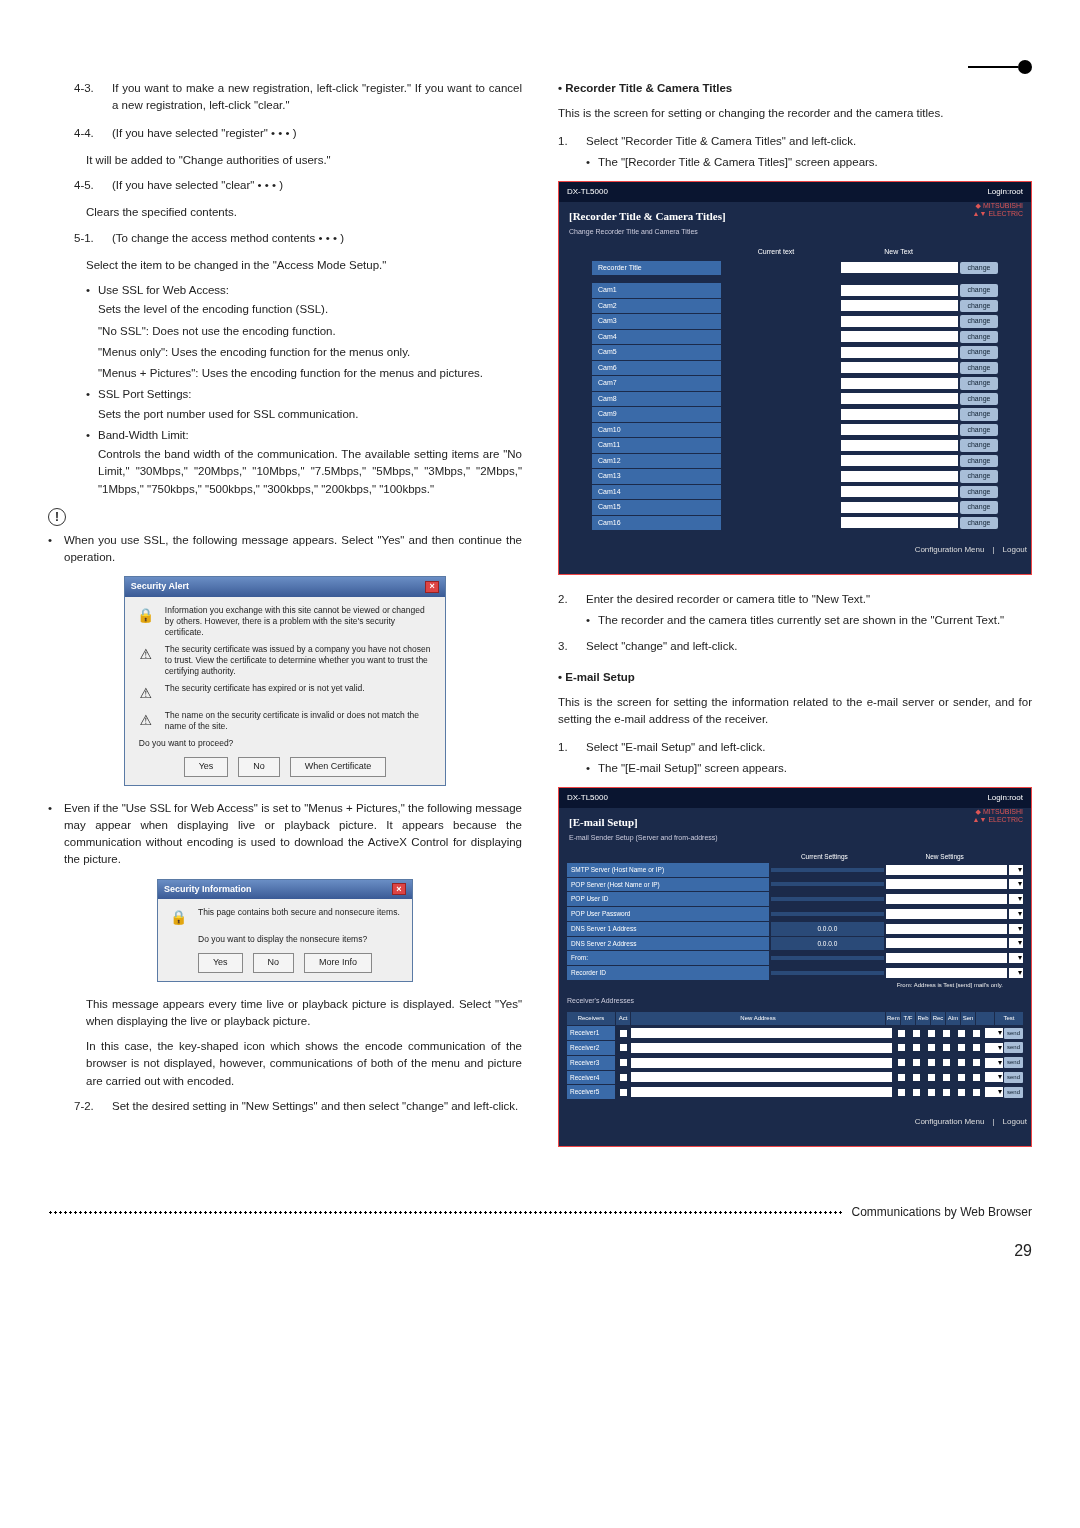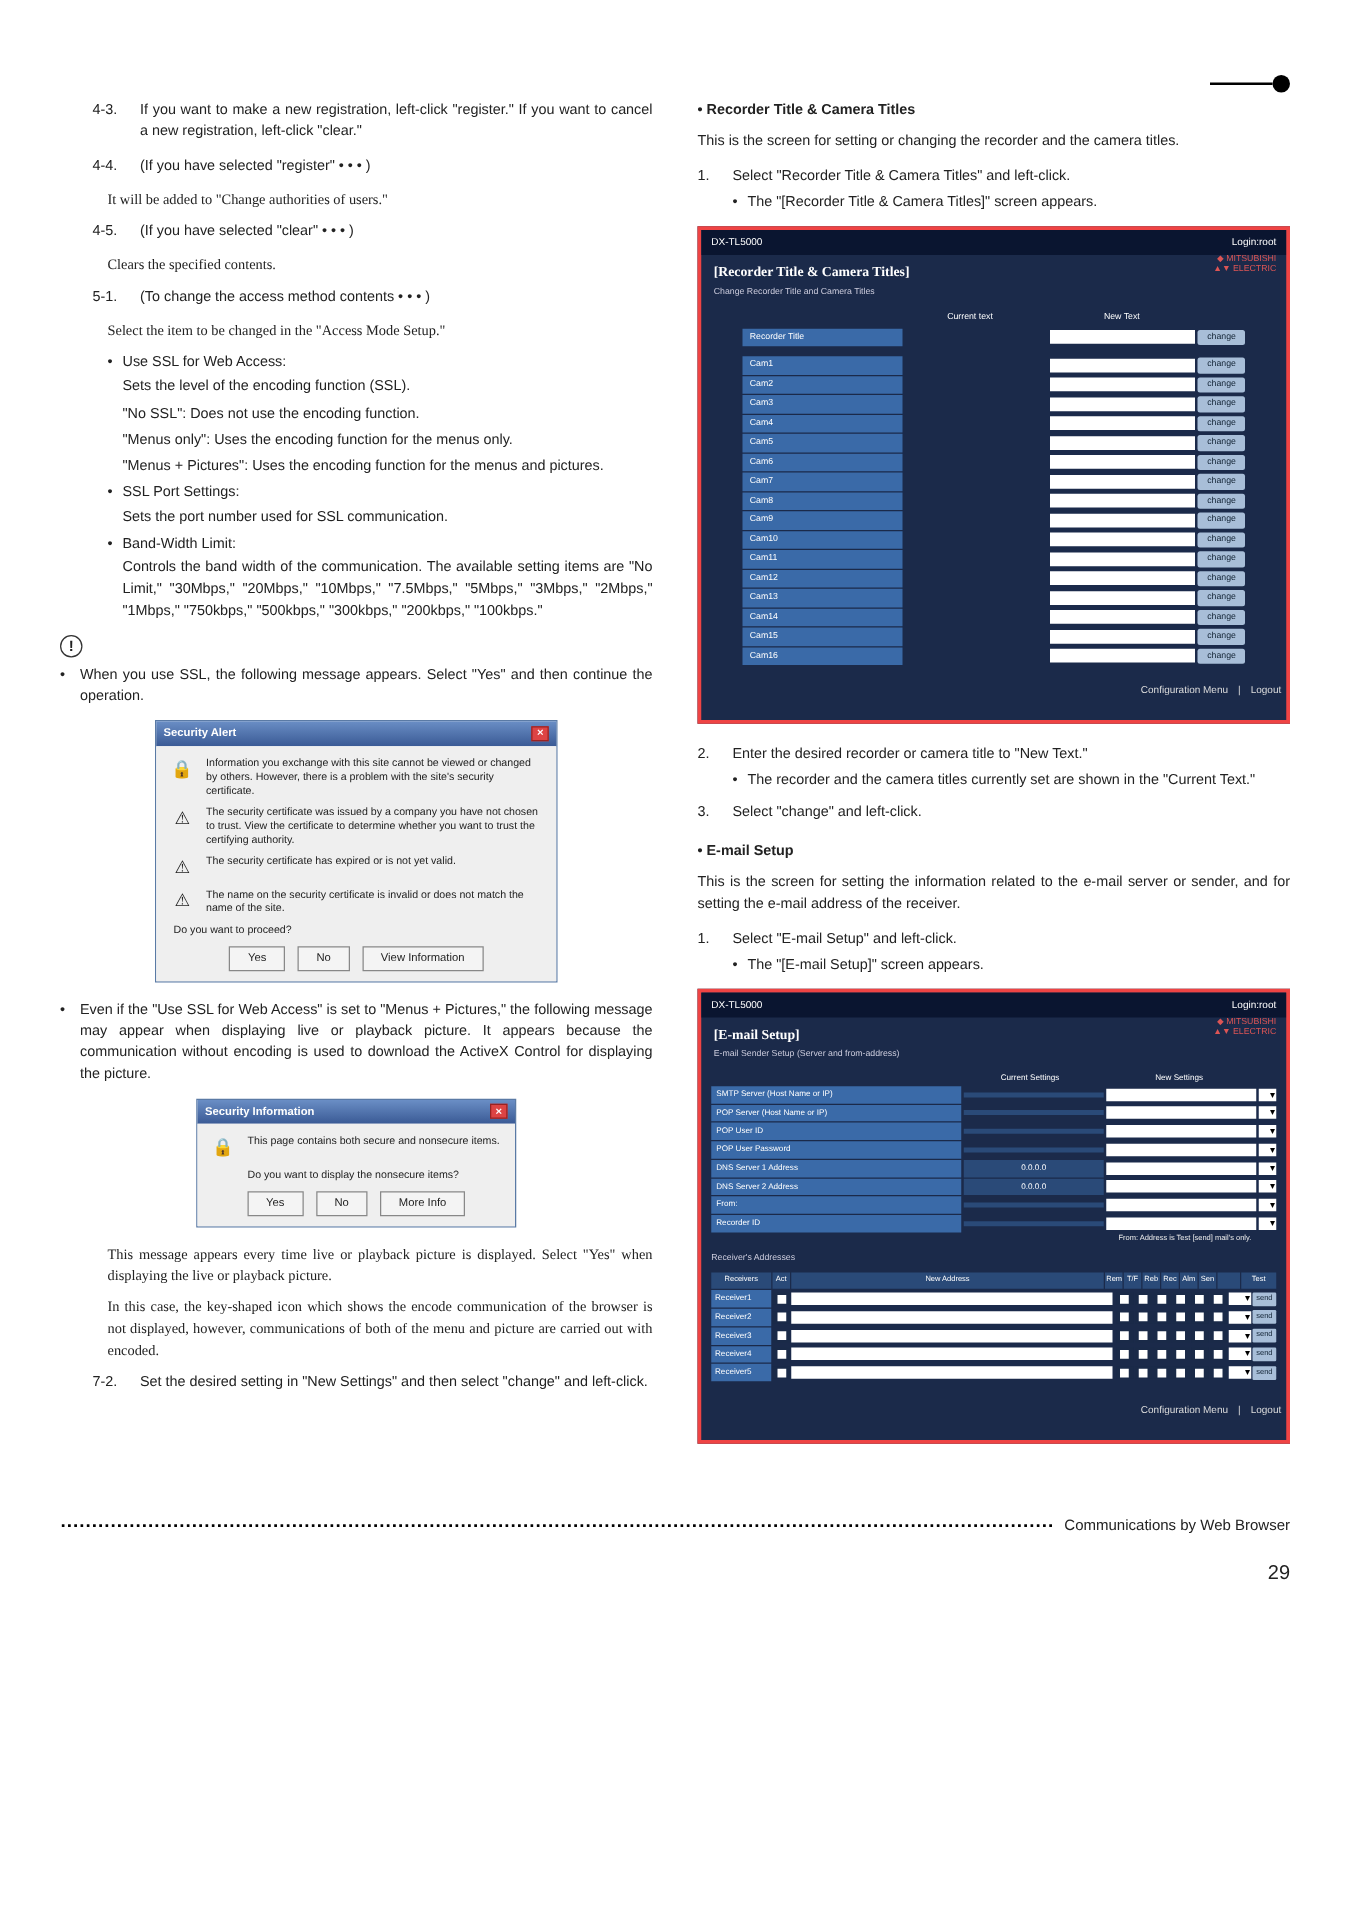--- a/index.html
+++ b/index.html
@@ -4,40 +4,40 @@
 <style>
   * { box-sizing: border-box; margin: 0; padding: 0; }
   body { font-family: Arial, Helvetica, sans-serif; font-size: 11.5px; line-height: 1.5; color: #222; background: #fff; width: 1080px; margin: 0 auto; padding: 50px 48px 20px 48px; position: relative; }
   .page-dot { position: absolute; top: 60px; right: 48px; width: 14px; height: 14px; background: #000; border-radius: 50%; }
   .page-dot::before { content: ""; position: absolute; right: 14px; top: 6px; width: 50px; height: 2px; background: #000; }
   .columns { display: flex; gap: 36px; margin-top: 30px; }
   .col { flex: 1; min-width: 0; }
   .step { display: flex; margin-bottom: 10px; margin-left: 26px; }
   .step-num { width: 38px; flex-shrink: 0; }
   .step-body { flex: 1; text-align: justify; }
-  .indent { margin-left: 38px; text-align: justify; margin-bottom: 8px; font-family: Liberation Serif, serif; }
+  .indent { margin-left: 38px; text-align: justify; margin-bottom: 8px; }
   .bullet-item { display: flex; margin-left: 38px; margin-bottom: 2px; }
   .bullet-item .dot { width: 12px; flex-shrink: 0; }
   .bullet-item .txt { flex: 1; text-align: justify; }
   .sub-indent { margin-left: 50px; text-align: justify; margin-bottom: 4px; }
   .note-icon { width: 18px; height: 18px; border: 1.6px solid #333; border-radius: 50%; display: inline-flex; align-items: center; justify-content: center; font-weight: bold; font-size: 12px; margin: 6px 0; }
   .outer-bullet { display: flex; margin-bottom: 8px; }
   .outer-bullet .dot { width: 16px; flex-shrink: 0; }
   .outer-bullet .txt { flex: 1; text-align: justify; }
   .heading { font-weight: bold; margin-bottom: 8px; }
   .para { text-align: justify; margin-bottom: 10px; }
   .numlist { display: flex; margin-bottom: 4px; }
   .numlist .n { width: 28px; flex-shrink: 0; }
   .numlist .t { flex: 1; text-align: justify; }
   .sub-bullet { display: flex; margin-left: 28px; margin-bottom: 8px; }
   .sub-bullet .d { width: 12px; flex-shrink: 0; }
   .sub-bullet .t { flex: 1; text-align: justify; }
 
   
-  .shot { width: 100%; margin: 10px 0 16px 0; border: 3px solid #ef4444; }
+  .shot { width: 100%; margin: 10px 0 16px 0; border: 1px solid #ef4444; }
   .shot-dark { background: #1b2a4a; color: #fff; font-size: 8px; padding: 0; overflow: hidden; position: relative; }
   .shot-top { display: flex; justify-content: space-between; align-items: center; padding: 4px 8px; background: #0a1530; }
   .shot-brand { color: #d55; font-size: 7px; text-align: right; line-height: 1.1; }
   .shot-title { font-weight: bold; font-family: Georgia, serif; font-size: 11px; padding: 6px 10px 2px; }
   .shot-crumb { font-size: 7px; padding: 0 10px 4px; color: #ccd; }
   .tbl { width: 86%; margin: 4px auto 8px; }
   .tbl-head { display: flex; font-size: 7px; }
   .tbl-head div { flex: 1; text-align: center; padding: 2px; }
   .tbl-row { display: flex; align-items: center; margin: 1px 0; }
   .tbl-label { background: #3a6aa8; flex: 1.3; padding: 2px 6px; font-size: 7px; }
@@ -163,21 +163,21 @@
             <div class="dlg-text">The security certificate has expired or is not yet valid.</div>
           </div>
         <div class="dlg-row">
             <div class="dlg-icon">⚠</div>
             <div class="dlg-text">The name on the security certificate is invalid or does not match the name of the site.</div>
           </div>
         <div class="dlg-text" style="margin:4px 0 0 4px">Do you want to proceed?</div>
         <div class="dlg-btns">
           <div class="dlg-btn">Yes</div>
           <div class="dlg-btn">No</div>
-          <div class="dlg-btn">View Information</div>
+          <div class="dlg-btn">When Certificate</div>
         </div>
       </div>
     </div>
 
     <div class="outer-bullet">
         <div class="dot">•</div>
         <div class="txt">Even if the "Use SSL for Web Access" is set to "Menus + Pictures," the following message may appear when displaying live or playback picture. It appears because the communication without encoding is used to download the ActiveX Control for displaying the picture.</div>
       </div>
 
     

